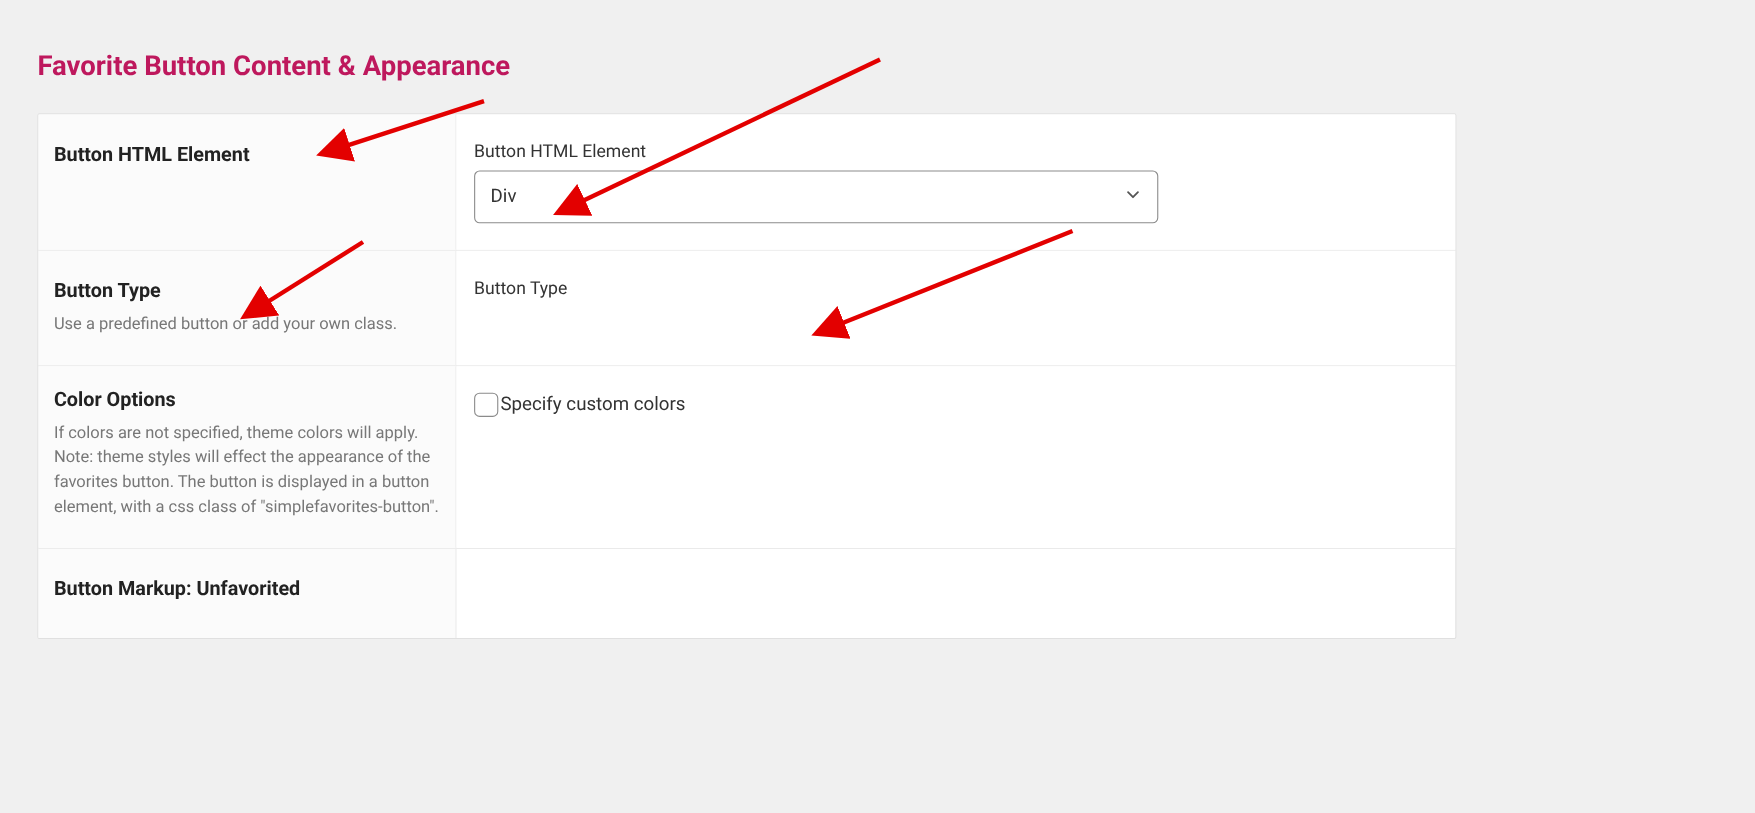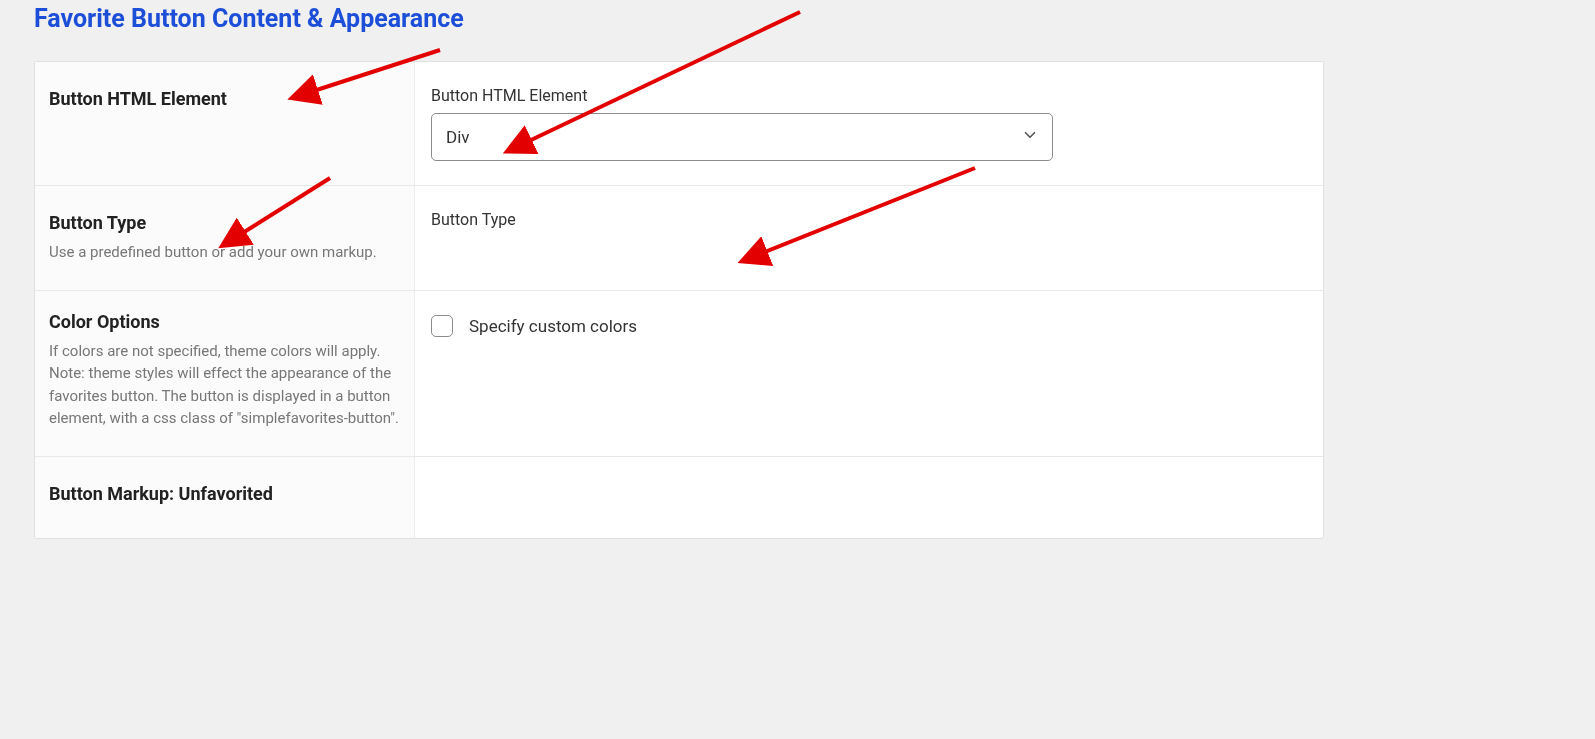--- a/index.html
+++ b/index.html
@@ -12,22 +12,23 @@
   }
   .page {
     width: 1595px;
     min-height: 739px;
     background: #f0f0f0;
     position: relative;
   }
   .page-title {
     font-size: 25px;
     font-weight: 700;
-    color: #1d4ed8;
+    color: #be185d;
     padding: 4px 0 0 34px;
+    margin-top: 42px;
   }
   .panel {
     margin: 28px 0 0 34px;
     width: 1290px;
     background: #fff;
     border: 1px solid #e0e0e0;
     border-radius: 2px;
   }
   .row {
     display: flex;
@@ -87,21 +88,21 @@
     right: 14px;
     top: 50%;
     transform: translateY(-50%);
     pointer-events: none;
     color: #555;
   }
 
   .check-line {
     display: flex;
     align-items: center;
-    gap: 16px;
+    gap: 2px;
   }
   .chk {
     width: 22px;
     height: 22px;
     border: 1px solid #8b8b8b;
     border-radius: 5px;
     background: #fff;
     appearance: none;
     cursor: pointer;
   }
@@ -156,21 +157,21 @@
                 <polyline points="6 9 12 15 18 9"></polyline>
               </svg>
           </span>
         </div>
       </div>
     </div>
 
     <div class="row">
       <div class="left">
         <h3>Button Type</h3>
-        <p>Use a predefined button or add your own markup.</p>
+        <p>Use a predefined button or add your own class.</p>
       </div>
       <div class="right">
         <label class="field-label">Button Type</label>
       </div>
     </div>
 
     <div class="row row-color">
       <div class="left">
         <h3>Color Options</h3>
         <p>If colors are not specified, theme colors will apply. Note: theme styles will effect the appearance of the favorites button. The button is displayed in a button element, with a css class of "simplefavorites-button".</p>

